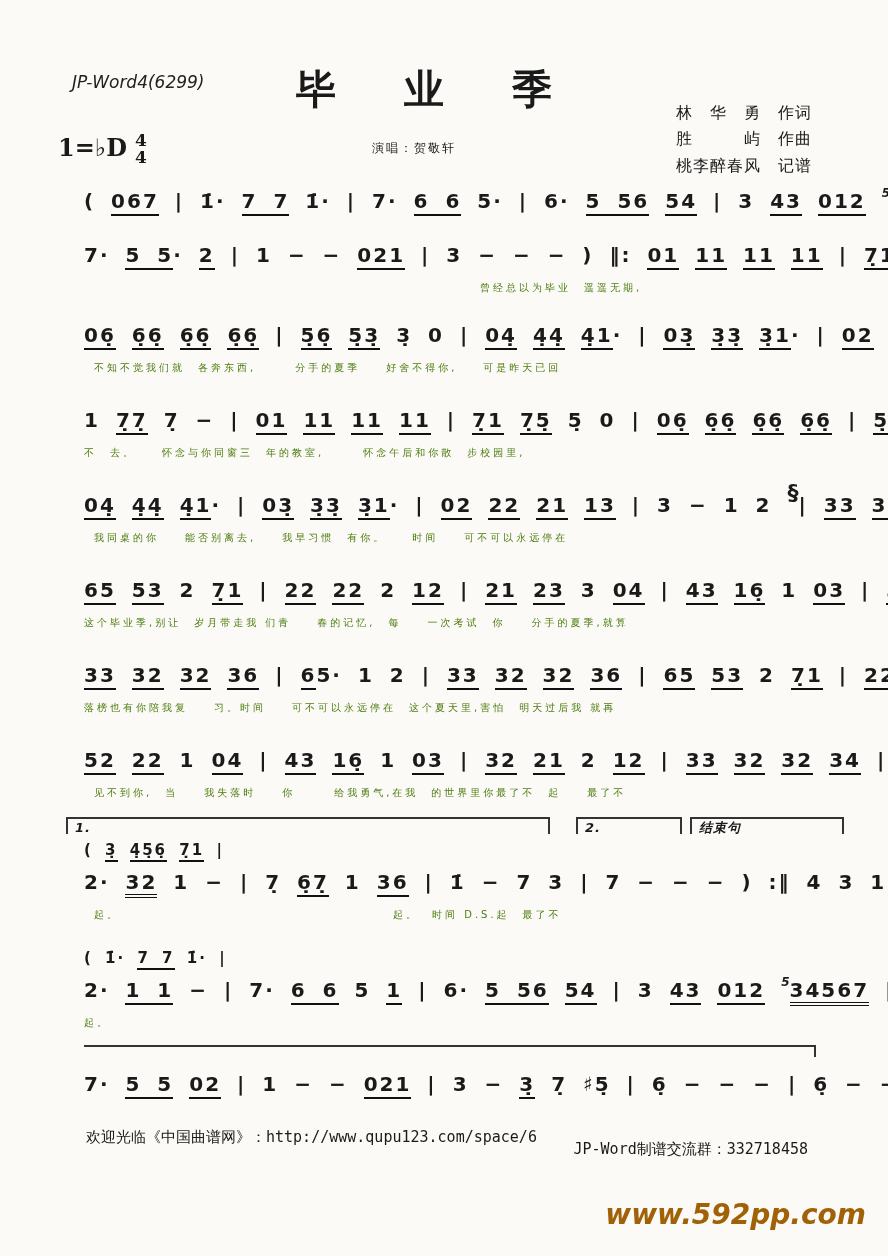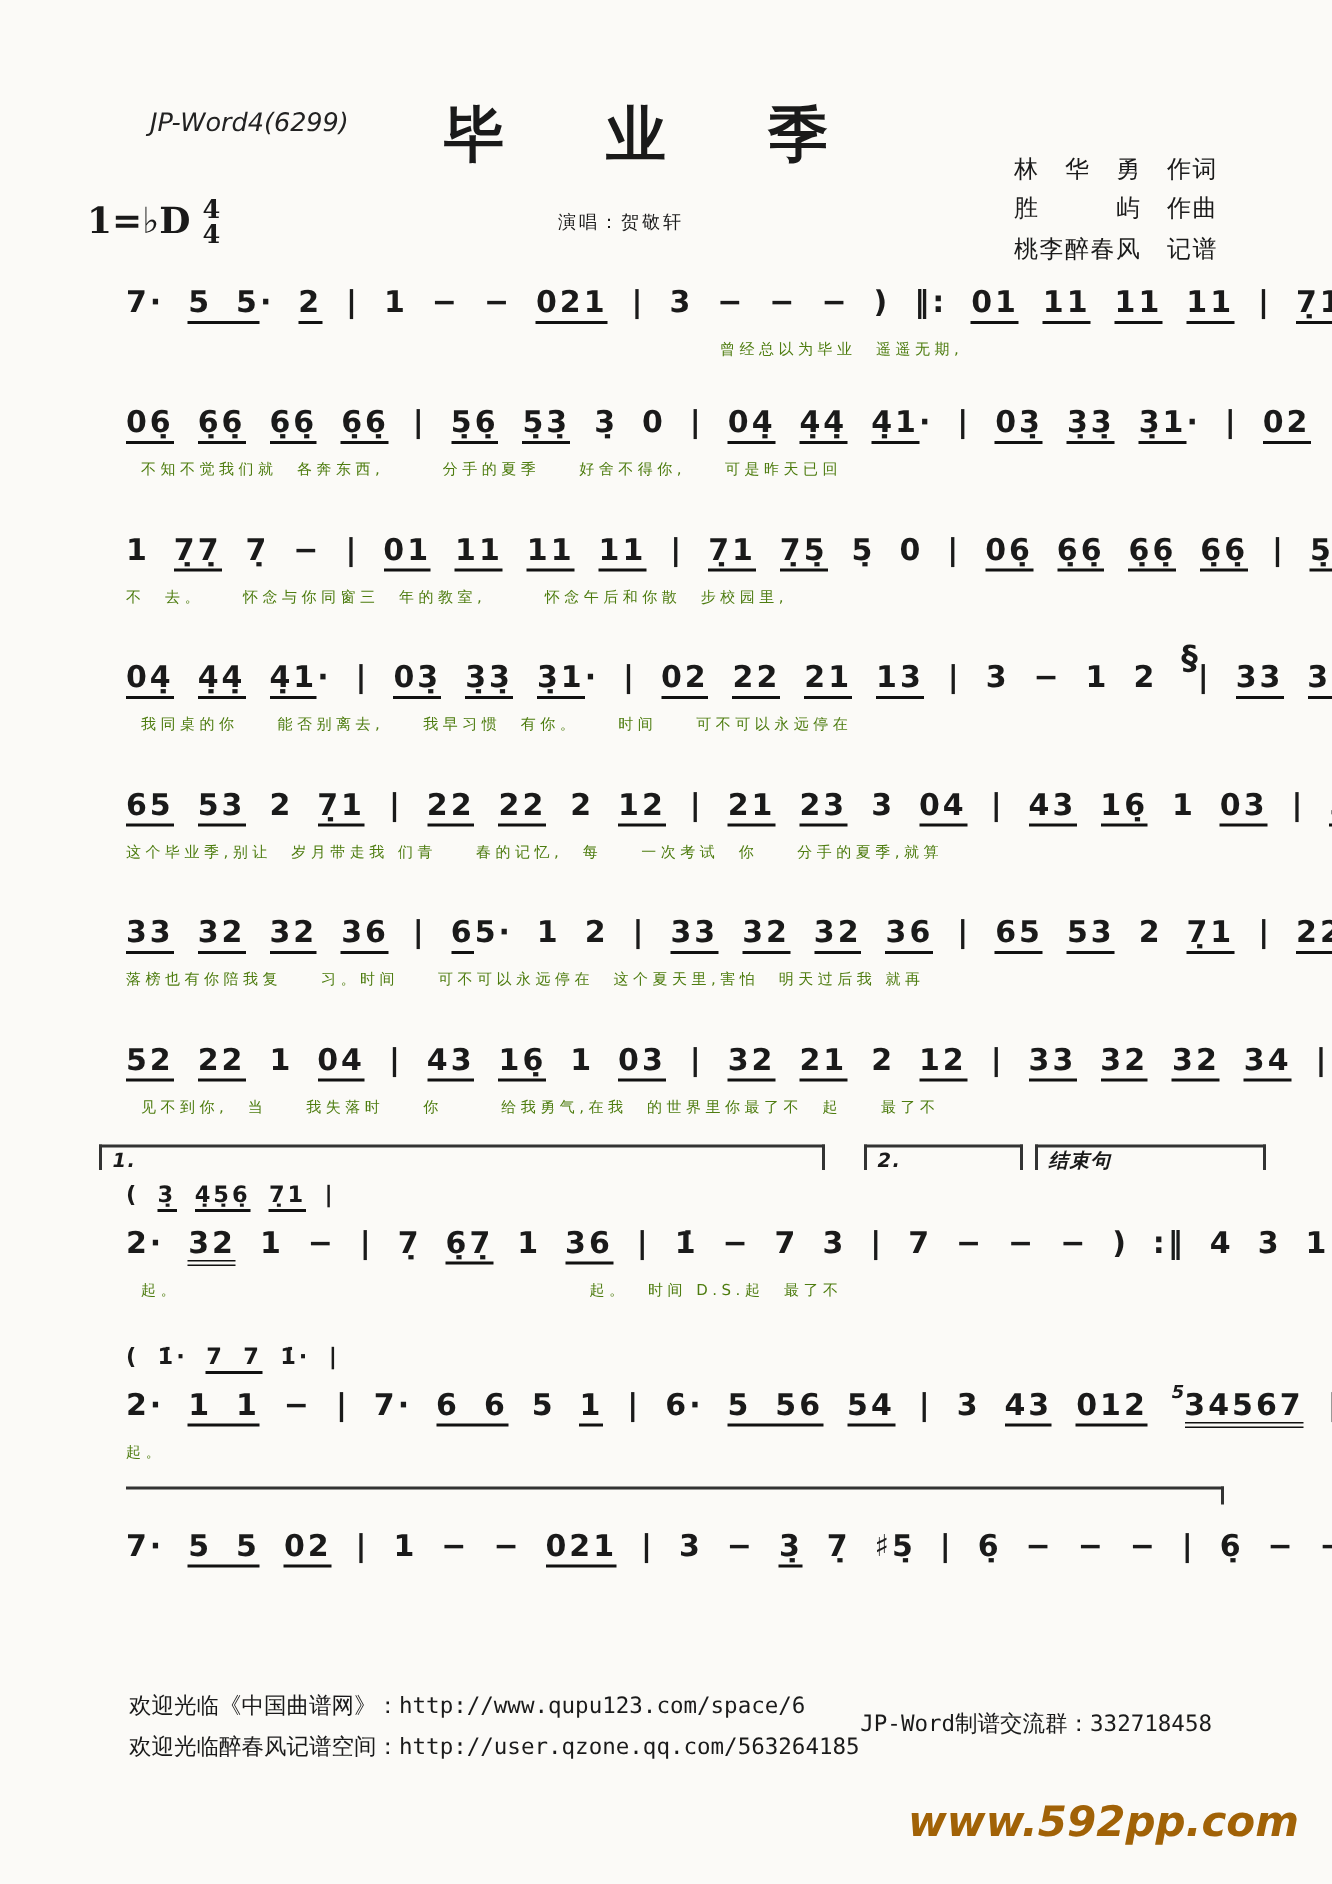--- a/index.html
+++ b/index.html
@@ -1,19 +1,19 @@
 <!DOCTYPE html>
 <html><head>
 <meta charset="utf-8">
 <style>
   html,body{margin:0;padding:0;background:#e8e8e6;}
   .page{position:relative;width:888px;height:1256px;margin:0 auto;background:#fbfaf7;color:#1a1a1a;
         font-family:"DejaVu Sans",sans-serif;overflow:hidden;}
   
-  .watermark{position:absolute;left:100px;top:72px;font-style:italic;font-size:17px;color:#222;}
+  .watermark{position:absolute;left:72px;top:72px;font-style:italic;font-size:17px;color:#222;}
   .title{position:absolute;left:0;right:40px;top:62px;margin:0;text-align:center;
          font-family:"DejaVu Serif",serif;font-weight:bold;font-size:40px;letter-spacing:68px;text-indent:68px;}
   .keymeter{position:absolute;left:58px;top:132px;font-family:"DejaVu Serif",serif;font-weight:bold;font-size:24px;}
   .meter{display:inline-flex;flex-direction:column;vertical-align:middle;line-height:1;
          font-size:17px;margin-left:8px;text-align:center;}
   .singer{position:absolute;left:0;right:60px;top:140px;text-align:center;font-size:12px;letter-spacing:2px;}
   .credits{position:absolute;right:76px;top:100px;font-size:16px;line-height:1.65;text-align:left;letter-spacing:1px;}
   
   .score{position:absolute;left:84px;top:182px;width:740px;}
   .sys{position:relative;}
@@ -70,20 +70,23 @@
 
   <div class="singer">演唱：贺敬轩</div>
 
   <div class="credits">
     <div>林　华　勇　作词</div>
     <div>胜　　　屿　作曲</div>
     <div>桃李醉春风　记谱</div>
   </div>
 
   <div class="score" id="score">
+      <div class="sys sys-1">
+        <div class="music">( <span class="b1">067</span> | 1̇· <span class="b1">7 7</span> 1̇· | 7· <span class="b1">6 6</span> 5· | 6· <span class="b1">5 56</span> <span class="b1">54</span> | 3 <span class="b1">43</span> <span class="b1">012</span> <span class="tuplet">5</span> | 1̇·  1̇· |</div>
+      </div>
       <div class="sys sys-2">
         <div class="music">7· <span class="b1">5 5</span>· <span class="b1">2</span> | 1 − − <span class="b1">021</span> | 3 − − − ) ‖: <span class="b1">01</span> <span class="b1">11</span> <span class="b1">11</span> <span class="b1">11</span> | <span class="b1">7̣1</span>  5̣ 0 |</div>
         <div class="lyrics">曾经总以为毕业　遥遥无期,</div>
       </div>
       <div class="sys sys-3">
         <div class="music"><span class="b1">06̣</span> <span class="b1">6̣6̣</span> <span class="b1">6̣6̣</span> <span class="b1">6̣6̣</span> | <span class="b1">5̣6̣</span> <span class="b1">5̣3̣</span> 3̣ 0 | <span class="b1">04̣</span> <span class="b1">4̣4̣</span> <span class="b1">4̣1</span>· | <span class="b1">03̣</span> <span class="b1">3̣3̣</span> <span class="b1">3̣1</span>· | <span class="b1">02</span>  2  |</div>
         <div class="lyrics">不知不觉我们就　各奔东西,　　　分手的夏季　　好舍不得你,　　可是昨天已回</div>
       </div>
       <div class="sys sys-4">
         <div class="music">1 <span class="b1">7̣7̣</span> 7̣ − | <span class="b1">01</span> <span class="b1">11</span> <span class="b1">11</span> <span class="b1">11</span> | <span class="b1">7̣1</span> <span class="b1">7̣5̣</span> 5̣ 0 | <span class="b1">06̣</span> <span class="b1">6̣6̣</span> <span class="b1">6̣6̣</span> <span class="b1">6̣6̣</span> | <span class="b1">5̣6̣</span>  3̣ 0 |</div>
@@ -121,20 +124,19 @@
         <div class="lyrics">起。</div>
       </div>
       <div class="sys sys-11">
         <div class="endline"></div>
         <div class="music">7· <span class="b1">5 5</span> <span class="b1">02</span> | 1 − − <span class="b1">021</span> | 3 − <span class="b1">3̣</span> 7̣ ♯5̣ | 6̣ − − − | 6̣ − − − | 0 0 0 ) ‖</div>
       </div>
     </div>
 
   <div class="footer">
     <div>欢迎光临《中国曲谱网》：http://www.qupu123.com/space/6</div>
-    <div>欢迎光临醉春风记谱空间：http://user.qzone.qq.com/563264185</div>
   </div>
 
   <div class="qq">JP-Word制谱交流群：332718458</div>
 
   <div class="site">www.592pp.com</div>
 
 </div>
 
 </body></html>

